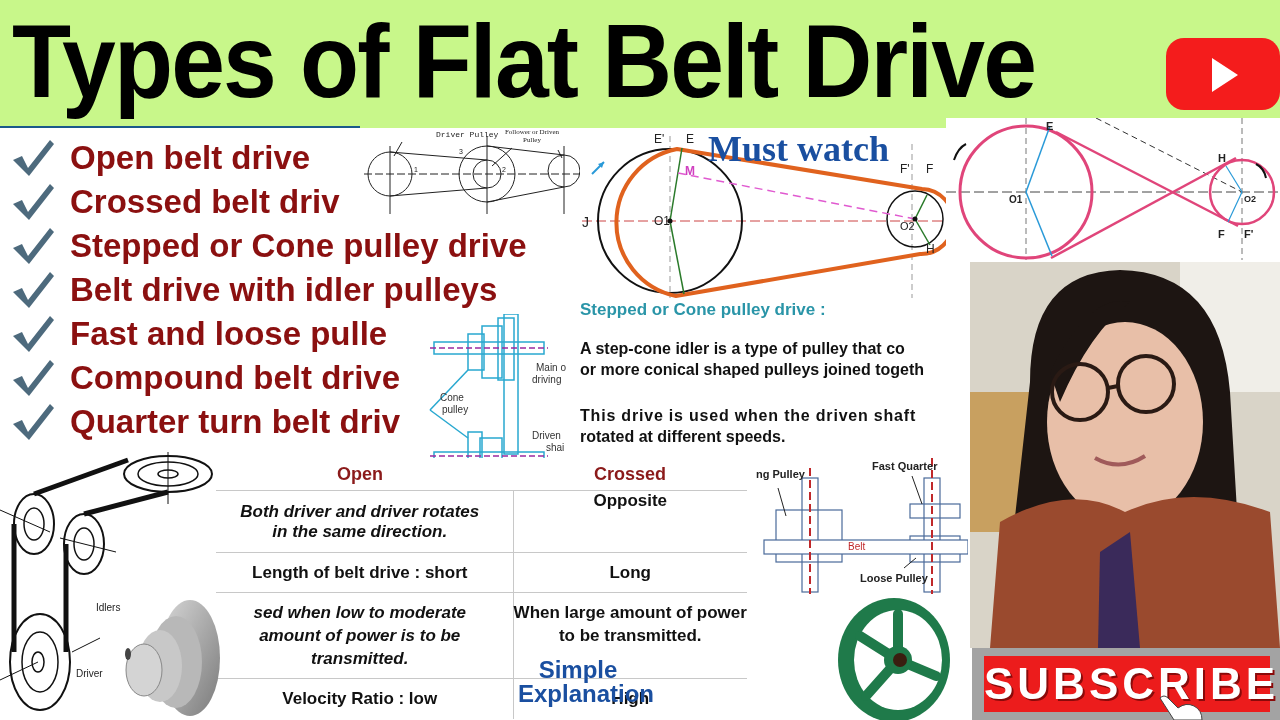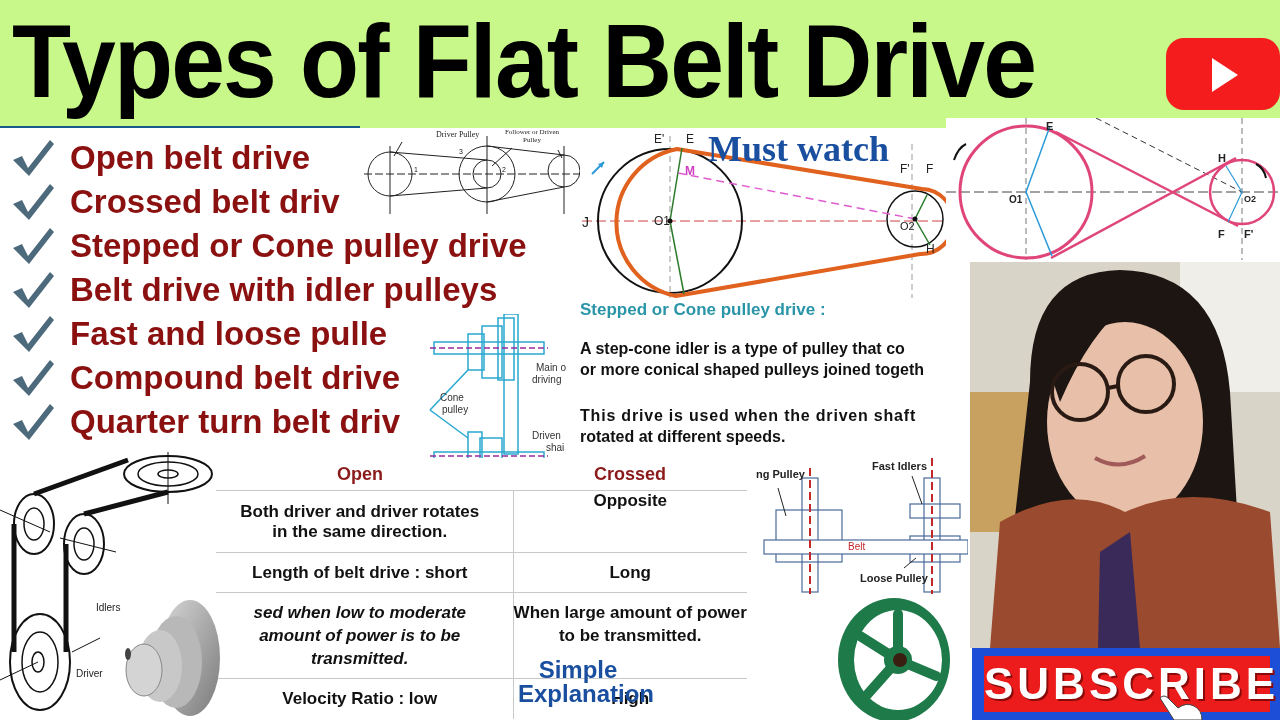--- a/index.html
+++ b/index.html
@@ -15,21 +15,21 @@
   .li .chk{width:46px;height:40px;margin-right:14px;}
   .li .txt{font-weight:bold;font-size:33px;color:#8b1010;letter-spacing:0px;}
   .panel{background:#fff;overflow:hidden;}
   .mustwatch{font-weight:bold;font-size:36px;color:#1a4fa0;white-space:nowrap;}
   .cone-title{font-weight:bold;font-size:17px;color:#2a95a8;white-space:nowrap;}
   .para{font-weight:bold;font-size:16px;color:#111;line-height:21px;white-space:nowrap;}
   table.cmp{border-collapse:collapse;font-weight:bold;font-size:17px;color:#111;text-align:center;}
   table.cmp td,table.cmp th{border-top:1.5px solid #c8c8c8;padding:0;}
   table.cmp th{color:#8b1a1a;font-size:18px;border-top:none;height:32px;}
   .simple{font-weight:bold;font-size:24px;color:#1a4fa0;text-align:center;line-height:24px;}
-  .sub{left:972px;top:648px;width:308px;height:72px;background:#1d4ed8;}
+  .sub{left:972px;top:648px;width:308px;height:72px;background:#a3a3a3;}
   .sub-red{position:absolute;left:12px;top:8px;width:286px;height:56px;background:#ec1c1c;}
   .sub-text{position:absolute;left:0;top:0;width:286px;height:56px;text-align:center;font-weight:bold;font-size:44px;color:#fff;letter-spacing:4px;line-height:56px;text-shadow:2px 2px 0 #8a0a0a;}
   .photo{left:970px;top:262px;width:310px;height:386px;background:#e8e4dc;overflow:hidden;}
   .lbl{font-size:10px;color:#222;white-space:nowrap;}
 </style>
 </head>
 <body>
 
 <div class="abs banner"></div>
 <div class="abs title">Types of Flat Belt Drive</div>
@@ -98,21 +98,21 @@
       <line x1="125" y1="74" x2="202" y2="59"></line>
       <line x1="2" y1="46" x2="218" y2="46" stroke-dasharray="8,3"></line>
       <line x1="28" y1="18" x2="28" y2="86"></line>
       <line x1="125" y1="8" x2="125" y2="86"></line>
       <line x1="202" y1="18" x2="202" y2="86"></line>
       <line x1="40" y1="14" x2="32" y2="28"></line>
       <line x1="150" y1="20" x2="130" y2="38"></line>
       <line x1="196" y1="22" x2="200" y2="30"></line>
     </g>
   </svg>
-  <span class="abs lbl" style="left:40px;top:2px;font-family:Liberation Serif, serif;font-size:8px;padding-left:34px;">Driver Pulley</span>
+  <span class="abs lbl" style="left:40px;top:2px;font-family:Liberation Mono, monospace;font-size:8px;padding-left:34px;">Driver Pulley</span>
   <span class="abs lbl" style="left:140px;top:0px;font-family:'Liberation Serif',serif;font-size:7px;width:60px;white-space:normal;text-align:center;line-height:8px;">Follower or Driven Pulley</span>
   <span class="abs lbl" style="left:52px;top:38px;font-size:7px;">1</span>
   <span class="abs lbl" style="left:140px;top:38px;font-size:7px;">2</span>
   <span class="abs lbl" style="left:97px;top:20px;font-size:7px;">3</span>
 </div>
 
 <div class="abs panel" style="left:582px;top:134px;width:364px;height:164px;">
   <svg width="364" height="164" viewBox="0 0 364 164">
     <line x1="0" y1="87" x2="364" y2="87" stroke="#c44" stroke-width="1" stroke-dasharray="10,4"></line>
     <line x1="88" y1="2" x2="88" y2="164" stroke="#999" stroke-width="1" stroke-dasharray="6,4"></line>
@@ -201,21 +201,21 @@
 </div>
 
 <div class="abs panel" style="left:207px;top:458px;width:540px;height:262px;">
   <table class="cmp" style="width:540px;">
     <tbody>
         <tr>
       <th style="width:306px;">Open</th>
       <th style="width:234px;">Crossed</th>
     </tr>
     <tr style="height:62px;">
-      <td style="border-right:1px solid #c8c8c8;">
+      <td style="border-right:1px solid #c8c8c8;font-style:italic;">
         <div>Both driver and driver rotates</div>
         <div>in the same direction.</div>
       </td>
       <td style="vertical-align:top;padding-top:0;">Opposite</td>
     </tr>
     <tr style="height:40px;">
       <td style="border-right:1px solid #c8c8c8;">Length of belt drive : short</td>
       <td>Long</td>
     </tr>
     <tr style="height:86px;">
@@ -251,21 +251,21 @@
       <rect x="154" y="78" width="50" height="26"></rect>
       <rect x="8" y="82" width="204" height="14" fill="#fff"></rect>
     </g>
     <line x1="54" y1="10" x2="54" y2="136" stroke="#c0282a" stroke-width="2" stroke-dasharray="8,4"></line>
     <line x1="176" y1="0" x2="176" y2="136" stroke="#c0282a" stroke-width="2" stroke-dasharray="8,4"></line>
     <line x1="22" y1="30" x2="30" y2="58" stroke="#222" stroke-width="1"></line>
     <line x1="156" y1="18" x2="166" y2="46" stroke="#222" stroke-width="1"></line>
     <line x1="148" y1="110" x2="160" y2="100" stroke="#222" stroke-width="1"></line>
   </svg>
   <span class="abs lbl" style="left:0px;top:10px;font-size:11px;font-weight:bold;">ng Pulley</span>
-  <span class="abs lbl" style="left:116px;top:2px;font-size:11px;font-weight:bold;">Fast Idlers</span>
+  <span class="abs lbl" style="left:116px;top:2px;font-size:11px;font-weight:bold;">Fast Quarter</span>
   <span class="abs lbl" style="left:92px;top:83px;font-size:10px;color:#c0282a;">Belt</span>
   <span class="abs lbl" style="left:104px;top:114px;font-size:11px;font-weight:bold;">Loose Pulley</span>
 </div>
 
 <div class="abs panel" style="left:0px;top:452px;width:216px;height:268px;">
   <svg width="216" height="268" viewBox="0 0 216 268">
     <g stroke="#111" fill="none">
       <ellipse cx="168" cy="22" rx="44" ry="18" stroke-width="2"></ellipse>
       <ellipse cx="168" cy="22" rx="30" ry="12" stroke-width="1.5"></ellipse>
       <ellipse cx="168" cy="22" rx="10" ry="4" stroke-width="1.5"></ellipse>

